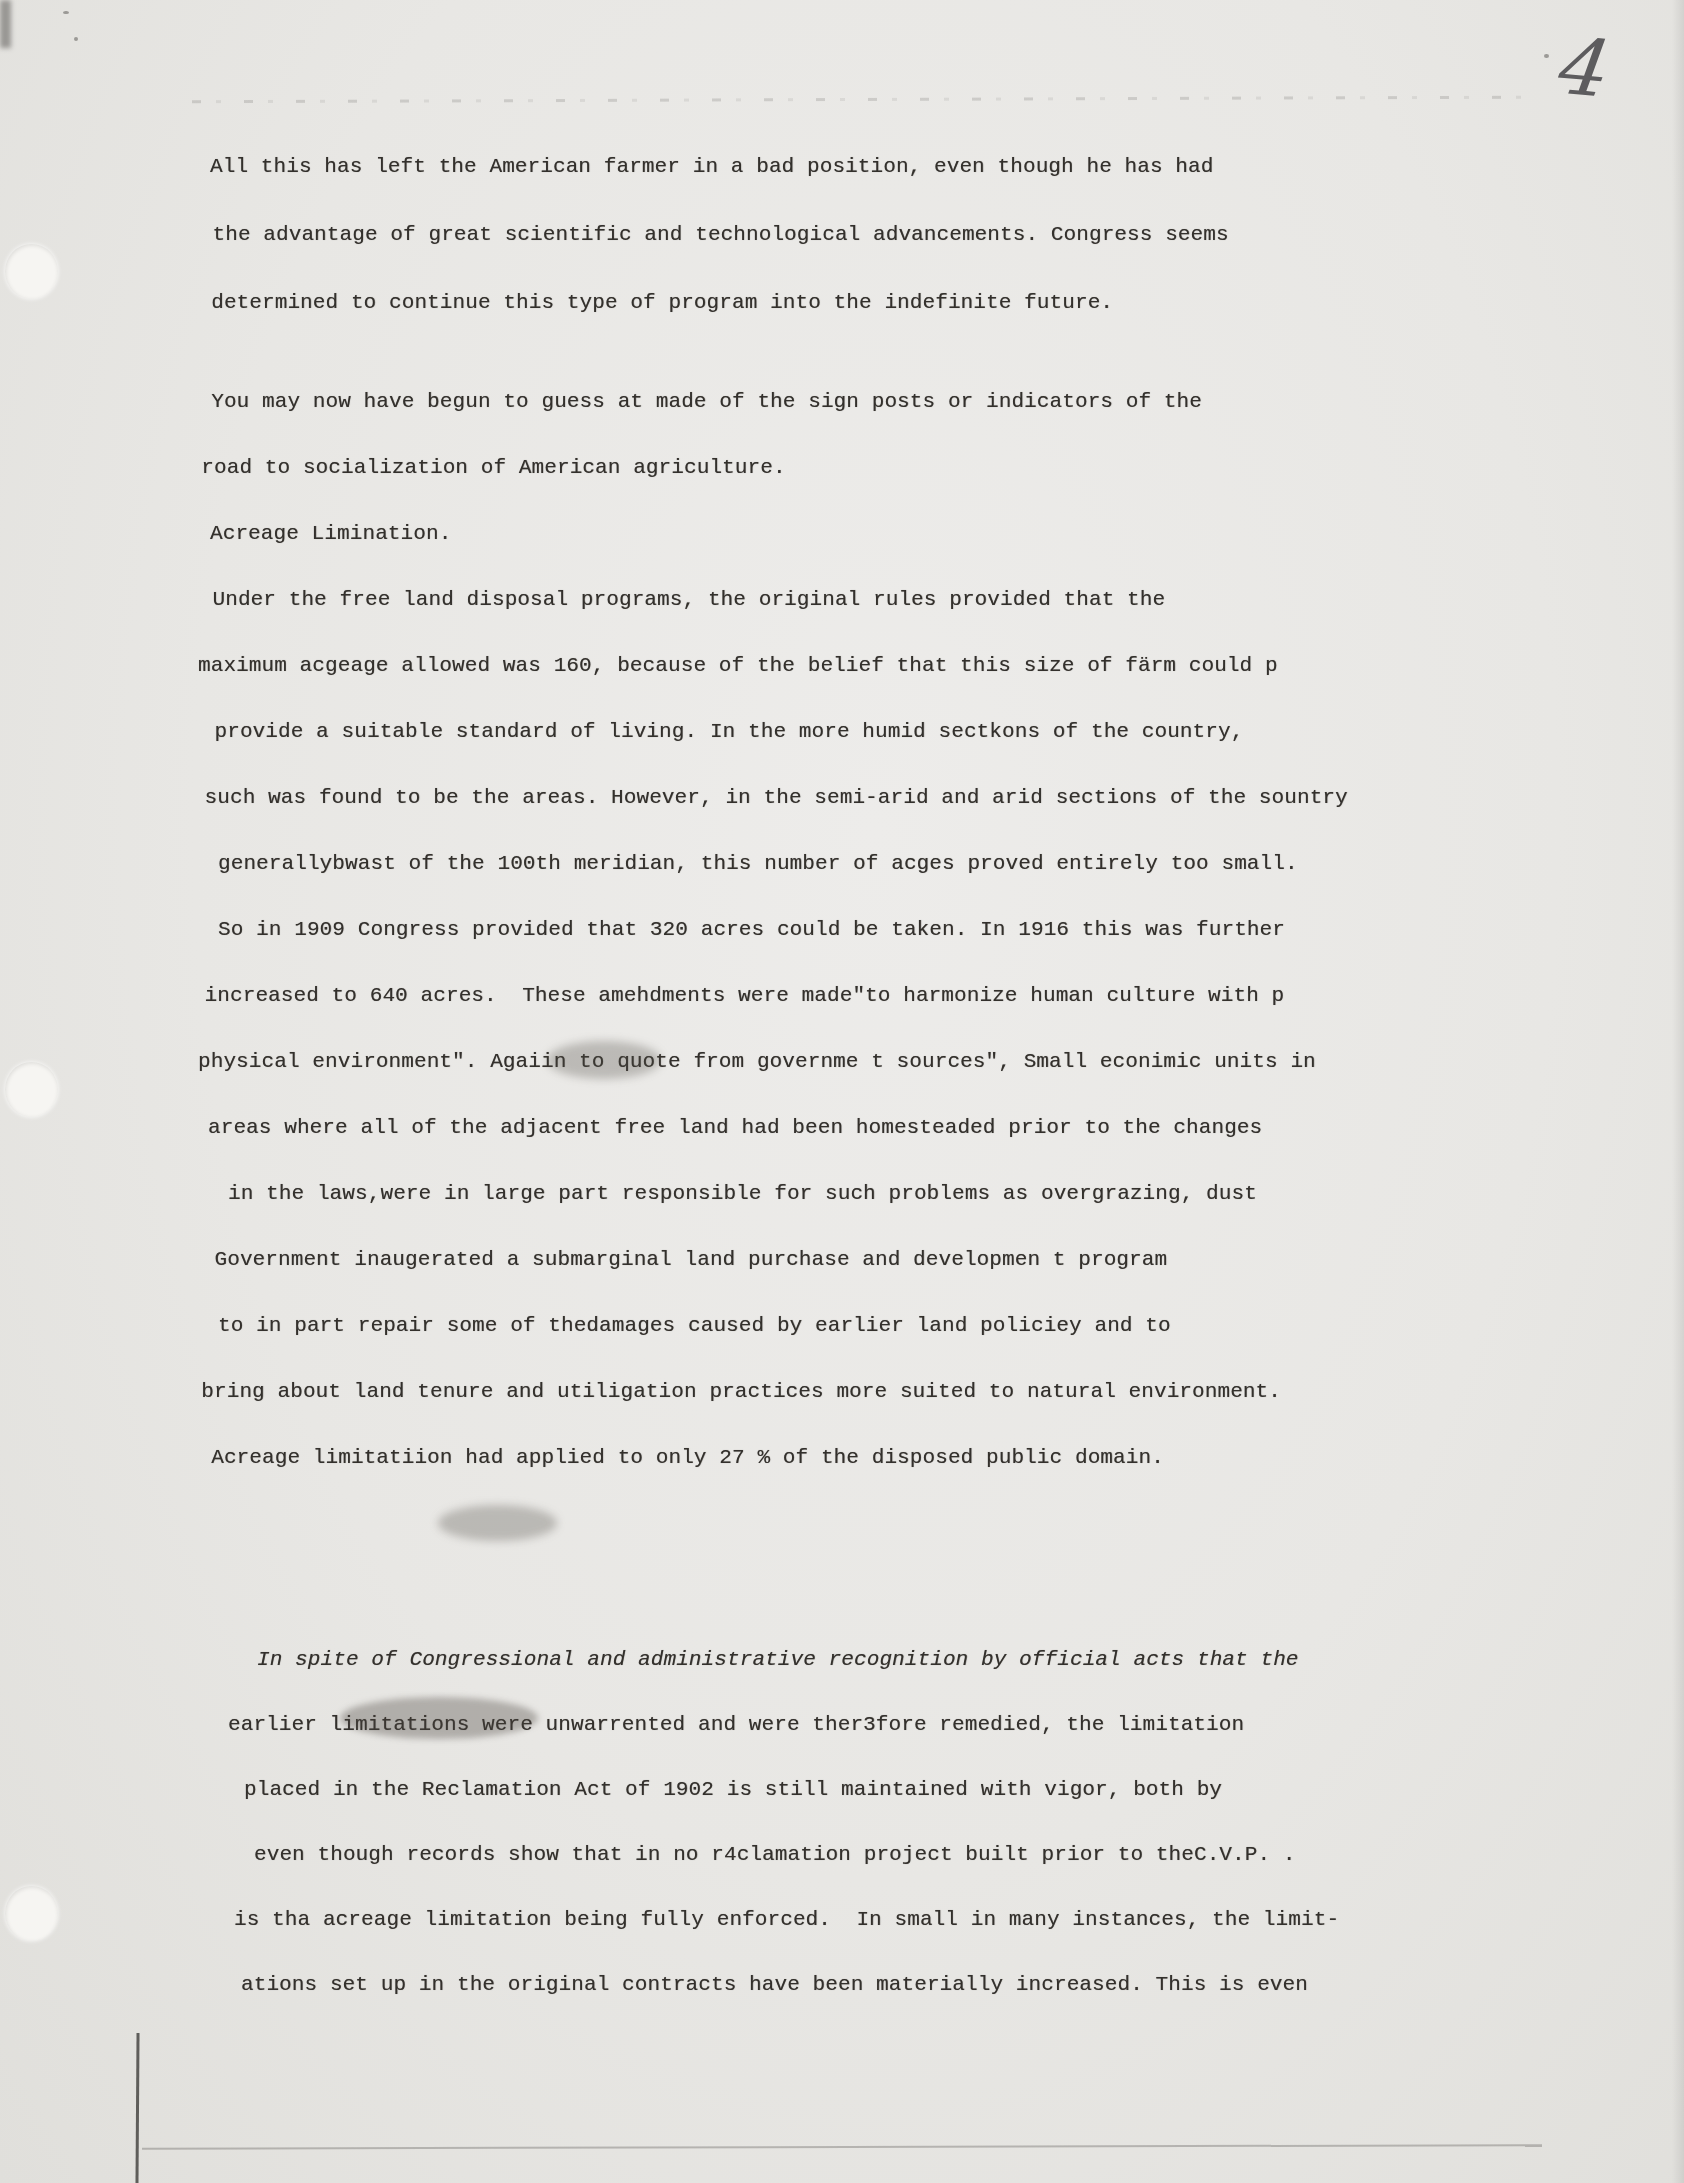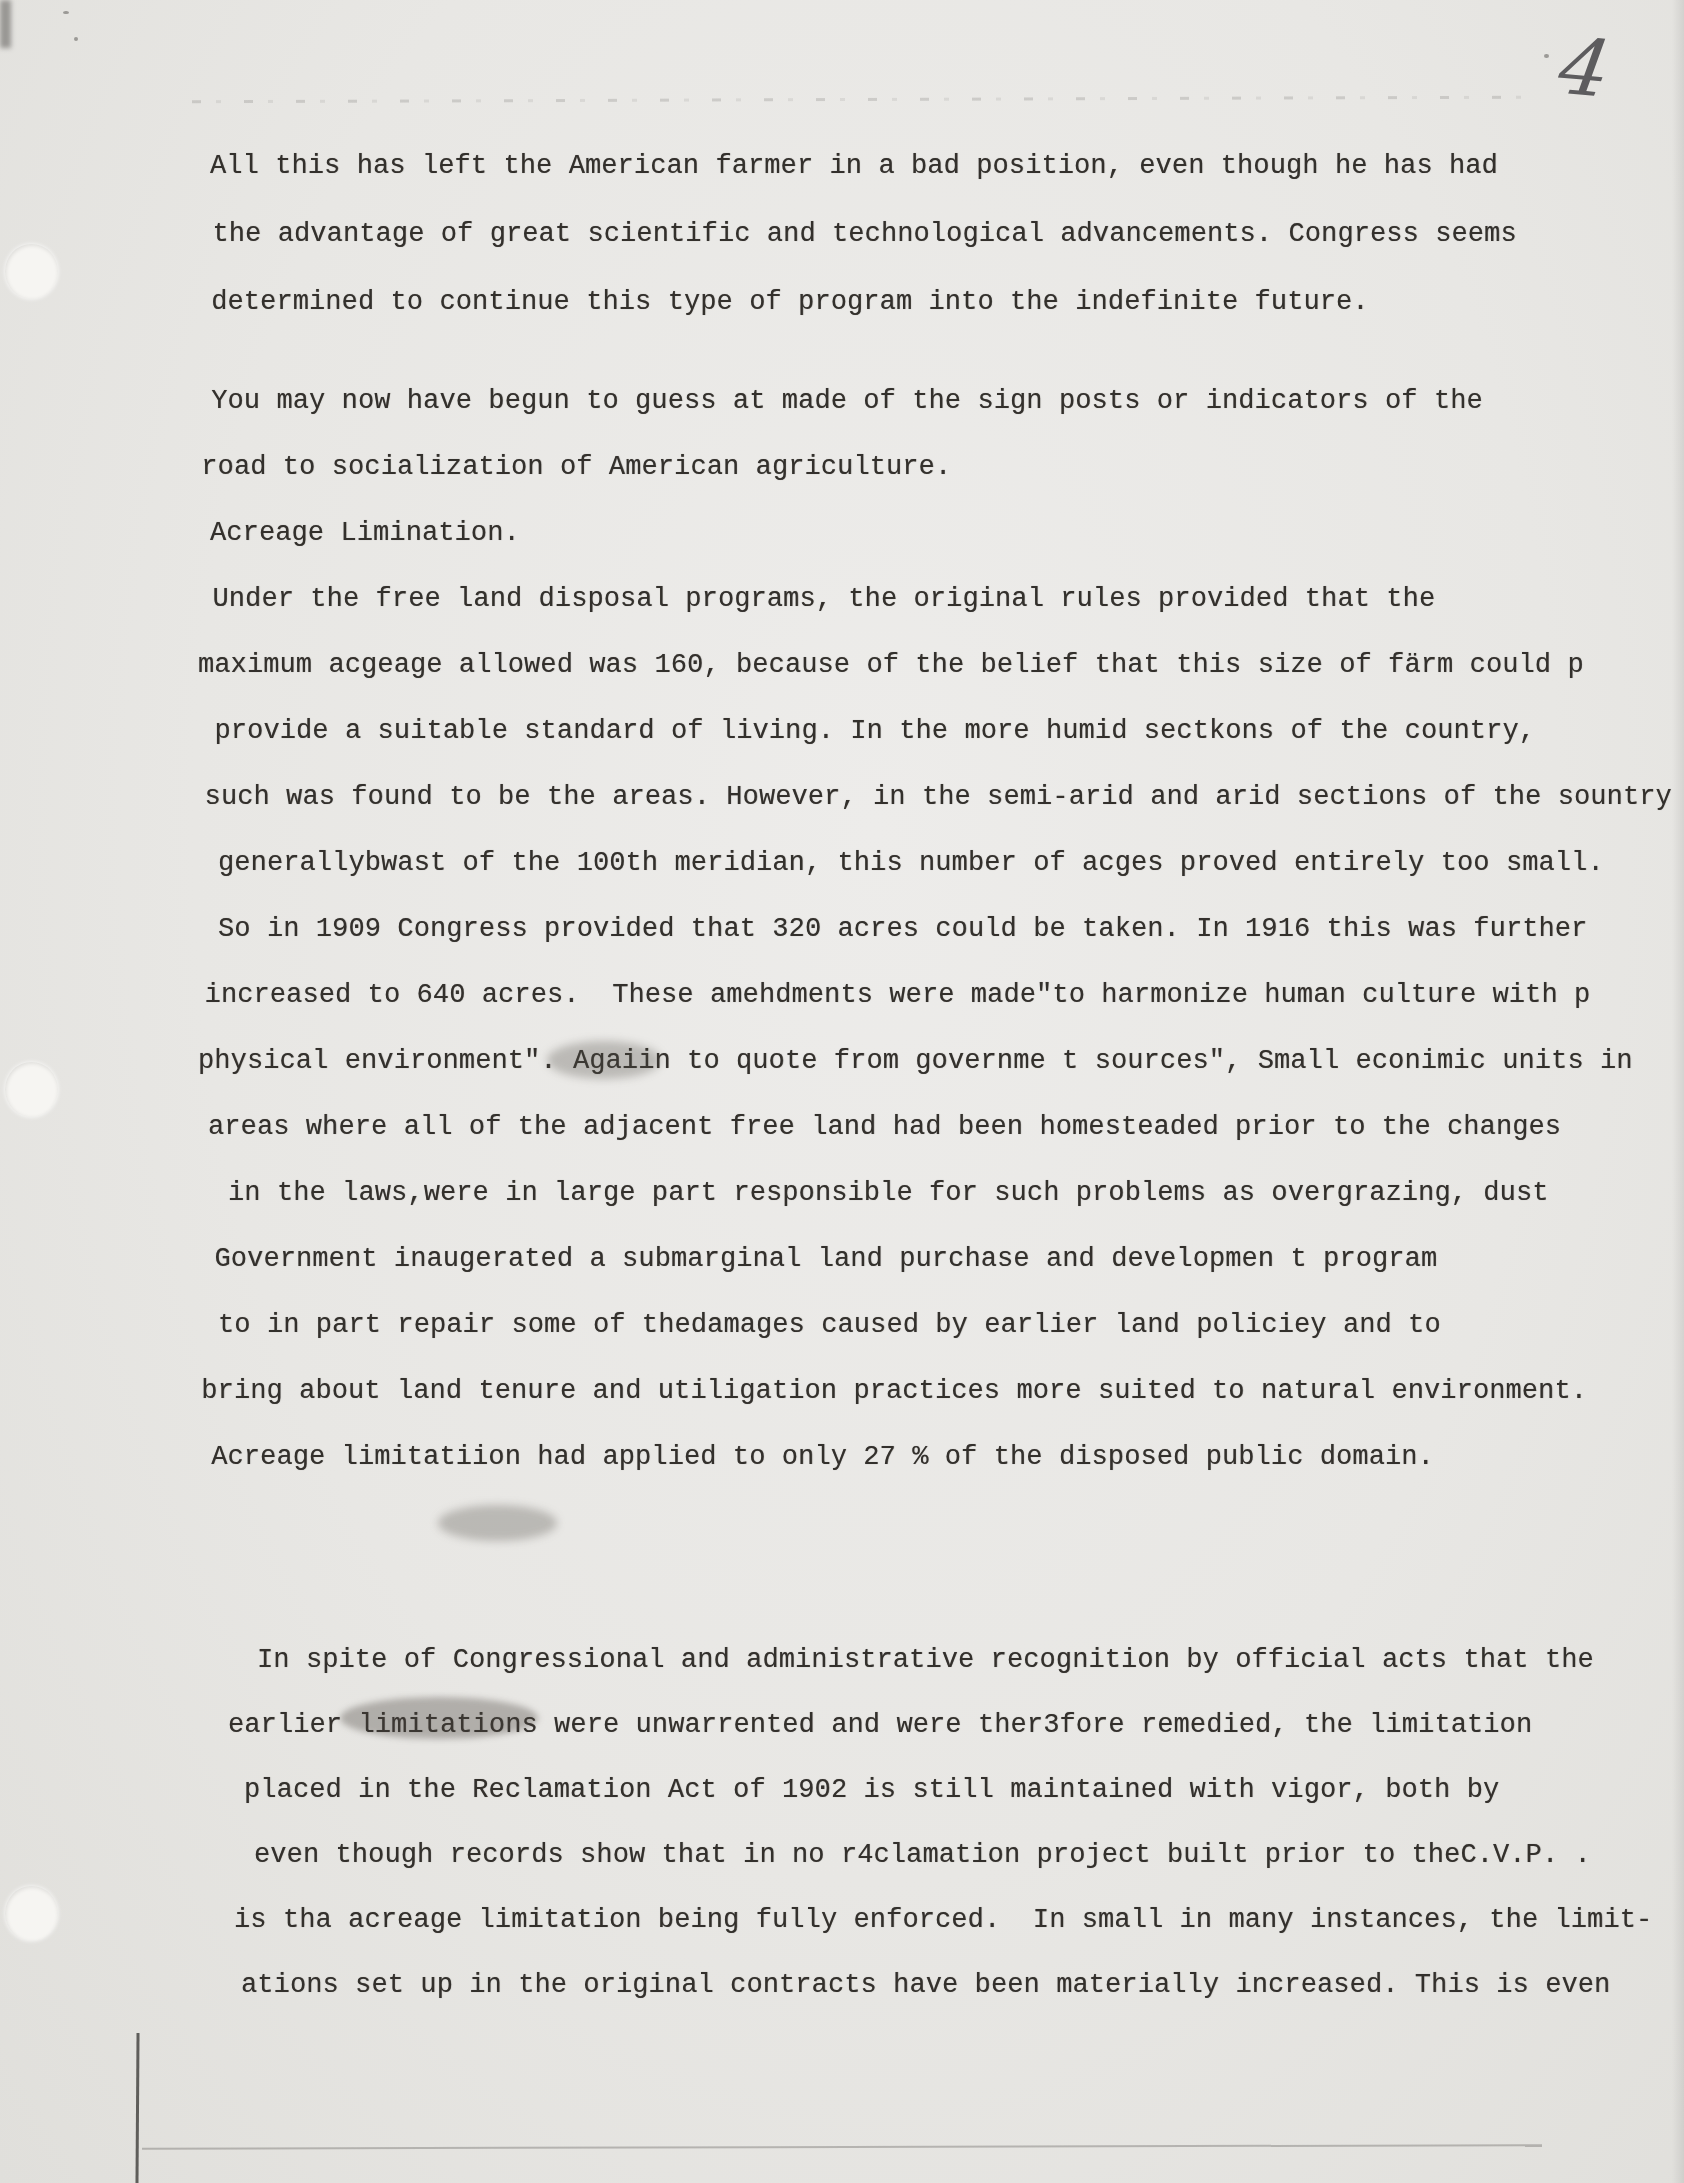--- a/index.html
+++ b/index.html
@@ -10,21 +10,21 @@
     background:#e8e7e4;
     background-image:
       radial-gradient(ellipse at 52% 38%, #edecea 0%, #e8e7e4 55%, #e0dfdb 100%),
       repeating-linear-gradient(0deg, rgba(0,0,0,0.012) 0 1.3px, rgba(255,255,255,0.01) 1.3px 4.6px);
     font-family:"Liberation Mono","DejaVu Sans Mono",monospace;
   }
   .para{position:absolute;left:198px;}
   .line{
     display:flex;align-items:center;
     white-space:pre;
-    font-size:27px;
+    font-size:21px;
     letter-spacing:0.1px;
     color:#33302c;
     text-shadow:0.3px 0.4px 0.7px rgba(51,47,43,0.55);
   }
   .page-number{
     position:absolute;top:22.5px;left:1560px;
     font-family:"DejaVu Serif",serif;
     font-style:italic;font-weight:normal;
     font-size:78px;color:#5d5c5e;
     transform:rotate(5deg) skewX(-4deg);
@@ -112,21 +112,21 @@
       <div class="line" style="height: 66px; padding-left: 6.6px;">increased to 640 acres.  These amehdments were made"to harmonize human culture with p</div>
       <div class="line" style="height: 66px; padding-left: 0px;">physical environment". Agaiin to quote from governme t sources", Small econimic units in</div>
       <div class="line" style="height: 66px; padding-left: 10px;">areas where all of the adjacent free land had been homesteaded prior to the changes</div>
       <div class="line" style="height: 66px; padding-left: 30px;">in the laws,were in large part responsible for such problems as overgrazing, dust</div>
       <div class="line" style="height: 66px; padding-left: 16.5px;">Government inaugerated a submarginal land purchase and developmen t program</div>
       <div class="line" style="height: 66px; padding-left: 20px;">to in part repair some of thedamages caused by earlier land policiey and to</div>
       <div class="line" style="height: 66px; padding-left: 3.3px;">bring about land tenure and utiligation practices more suited to natural environment.</div>
       <div class="line" style="height: 66px; padding-left: 13.2px;">Acreage limitatiion had applied to only 27 % of the disposed public domain.</div>
     </div>
   <div class="para" style="top: 1627px;">
-      <div class="line" style="height: 65px; padding-left: 59px;">In spite of Congressional and administrative recognition by official acts that the</div>
+      <div class="line" style="height: 65px; padding-left: 59px; font-style: italic;">In spite of Congressional and administrative recognition by official acts that the</div>
       <div class="line" style="height: 65px; padding-left: 30px;">earlier limitations were unwarrented and were ther3fore remedied, the limitation</div>
       <div class="line" style="height: 65px; padding-left: 46px;">placed in the Reclamation Act of 1902 is still maintained with vigor, both by</div>
       <div class="line" style="height: 65px; padding-left: 56px;">even though records show that in no r4clamation project built prior to theC.V.P. .</div>
       <div class="line" style="height: 65px; padding-left: 36px;">is tha acreage limitation being fully enforced.  In small in many instances, the limit-</div>
       <div class="line" style="height: 65px; padding-left: 43px;">ations set up in the original contracts have been materially increased. This is even</div>
     </div>
 
   <div class="smudge smudge-1"></div>
   <div class="smudge smudge-2"></div>
   <div class="smudge smudge-3"></div>

